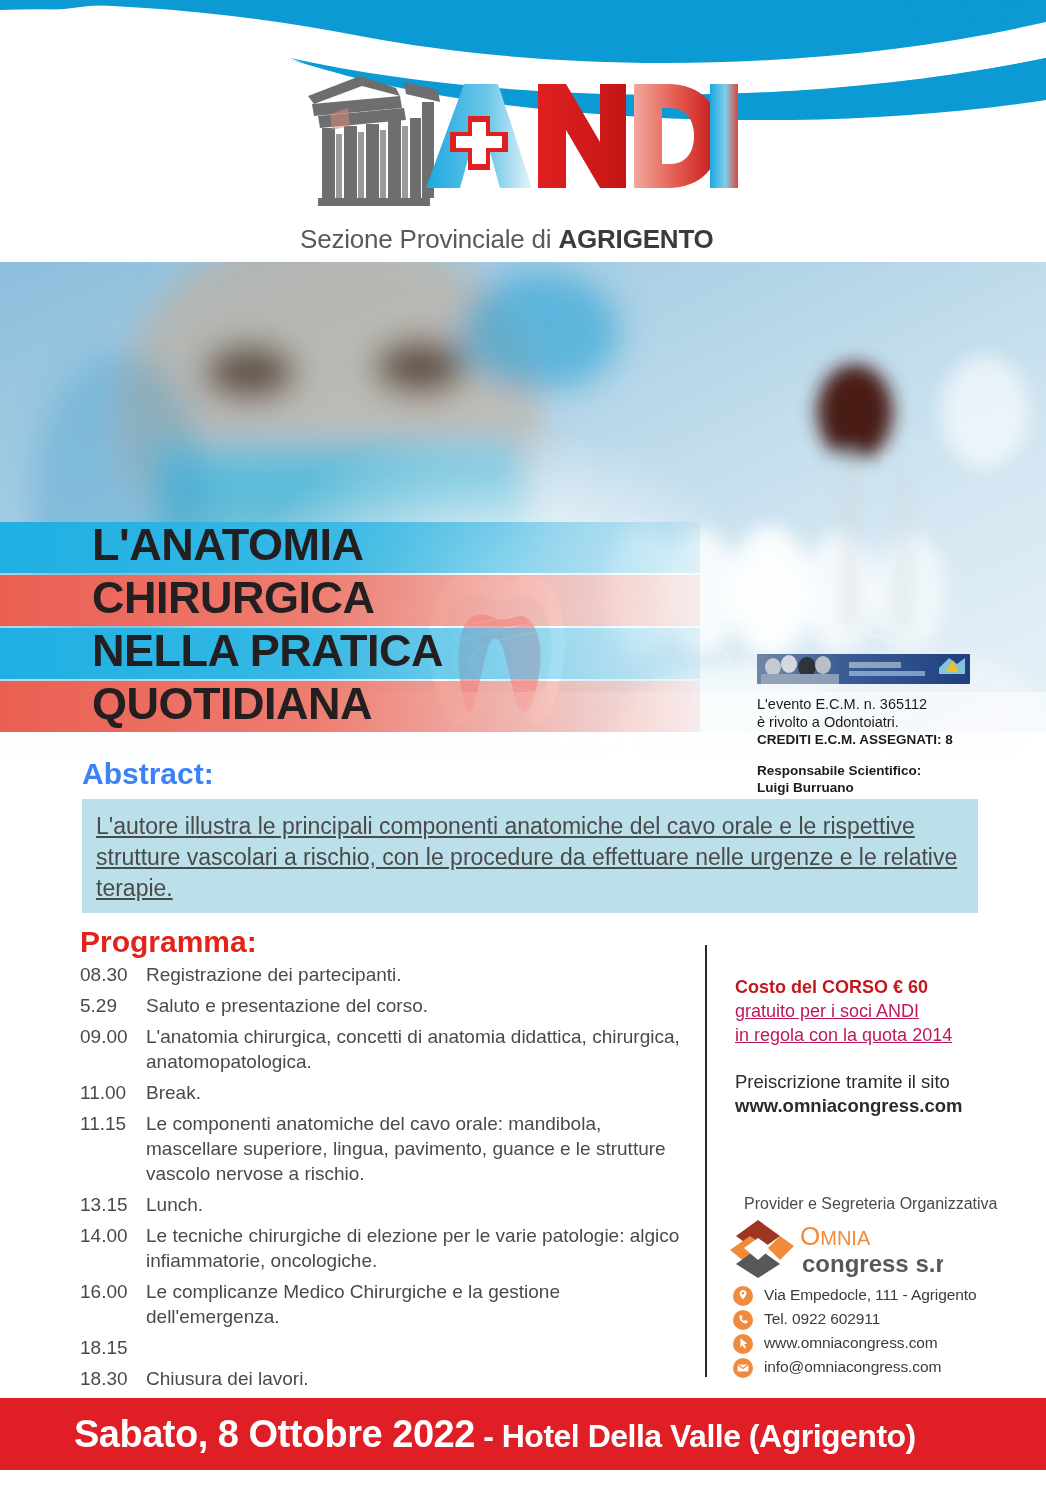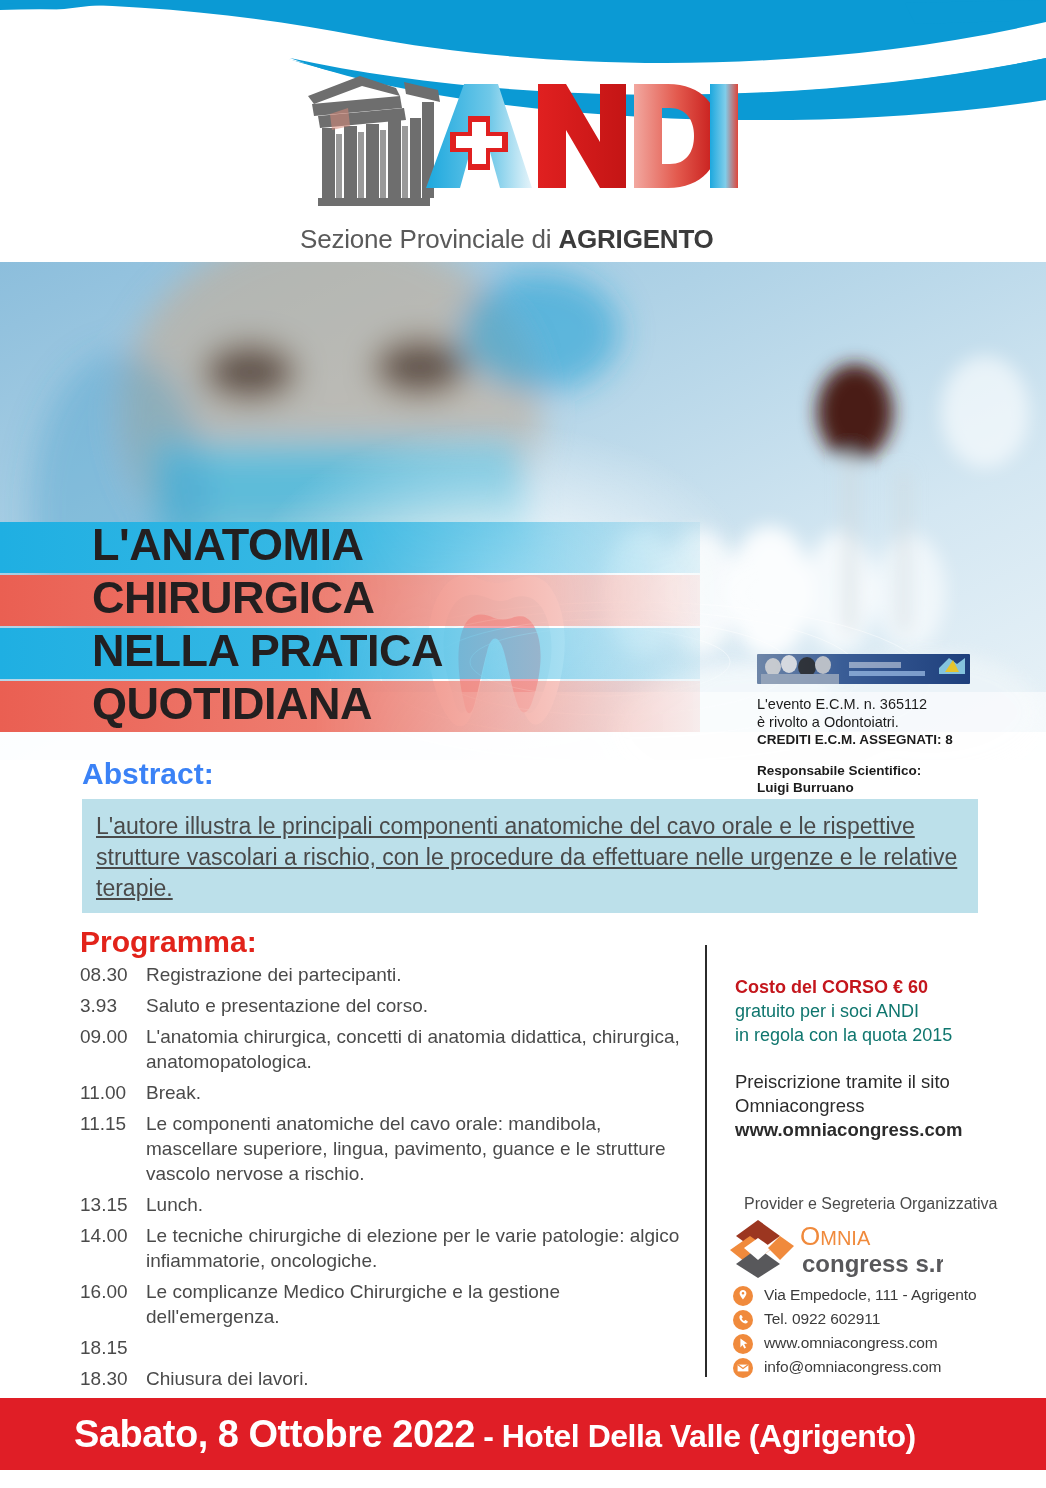--- a/index.html
+++ b/index.html
@@ -98,21 +98,21 @@
   .prog-desc { font-size: 19px; color: #4a4a4a; line-height: 25px; }
 
   .divider {
     position: absolute; left: 705px; top: 945px; width: 2px; height: 432px;
     background: #2b2b2b;
   }
 
   
   .cost-block { position: absolute; left: 735px; top: 975px; width: 270px; }
   .cost-title { font-size: 18px; font-weight: bold; color: #C4161C; line-height: 24px; }
-  .cost-line { font-size: 18px; color: #0f766e; line-height: 24px; }
+  .cost-line { font-size: 18px; color: #be185d; line-height: 24px; text-decoration: underline; }
 
   .presc-block { position: absolute; left: 735px; top: 1070px; width: 275px; }
   .presc-line { font-size: 18.5px; color: #2b2b2b; line-height: 24px; }
   .presc-line.bold { font-weight: bold; }
 
   .provider-label {
     position: absolute; left: 744px; top: 1195px;
     font-size: 16px; color: #4a4a4a;
   }
   .omnia-logo { position: absolute; left: 728px; top: 1218px; width: 215px; height: 62px; }
@@ -354,21 +354,21 @@
     <div class="abstract-text">L'autore illustra le principali componenti anatomiche del cavo orale e le rispettive strutture vascolari a rischio, con le procedure da effettuare nelle urgenze e le relative terapie.</div>
   </div>
 
   <div class="prog-head">Programma:</div>
   <div class="prog-list" id="prog-list">
       <div class="prog-row">
         <div class="prog-time">08.30</div>
         <div class="prog-desc">Registrazione dei partecipanti.</div>
       </div>
       <div class="prog-row">
-        <div class="prog-time">3.93</div>
+        <div class="prog-time">5.29</div>
         <div class="prog-desc">Saluto e presentazione del corso.</div>
       </div>
       <div class="prog-row">
         <div class="prog-time">09.00</div>
         <div class="prog-desc">L'anatomia chirurgica, concetti di anatomia didattica, chirurgica, anatomopatologica.</div>
       </div>
       <div class="prog-row">
         <div class="prog-time">11.00</div>
         <div class="prog-desc">Break.</div>
       </div>
@@ -395,26 +395,25 @@
         <div class="prog-time">18.30</div>
         <div class="prog-desc">Chiusura dei lavori.</div>
       </div>
     </div>
 
   <div class="divider"></div>
 
   <div class="cost-block">
     <div class="cost-title">Costo del CORSO € 60</div>
     <div class="cost-line">gratuito per i soci ANDI</div>
-    <div class="cost-line">in regola con la quota 2015</div>
+    <div class="cost-line">in regola con la quota 2014</div>
   </div>
 
   <div class="presc-block">
     <div class="presc-line">Preiscrizione  tramite il sito</div>
-    <div class="presc-line">Omniacongress</div>
     <div class="presc-line bold">www.omniacongress.com</div>
   </div>
 
   <div class="provider-label">Provider e Segreteria Organizzativa</div>
 
   <svg class="omnia-logo" viewBox="0 0 215 62">
     <g>
       <path d="M30,2 L52,18 L30,34 L8,18 Z" fill="#9C3620"></path>
       <path d="M10,20 L30,34 L10,50 L-10,34 Z" fill="#F08A3C" transform="translate(12,-2)"></path>
       <path d="M30,30 L52,46 L30,60 L8,46 Z" fill="#58585B"></path>

